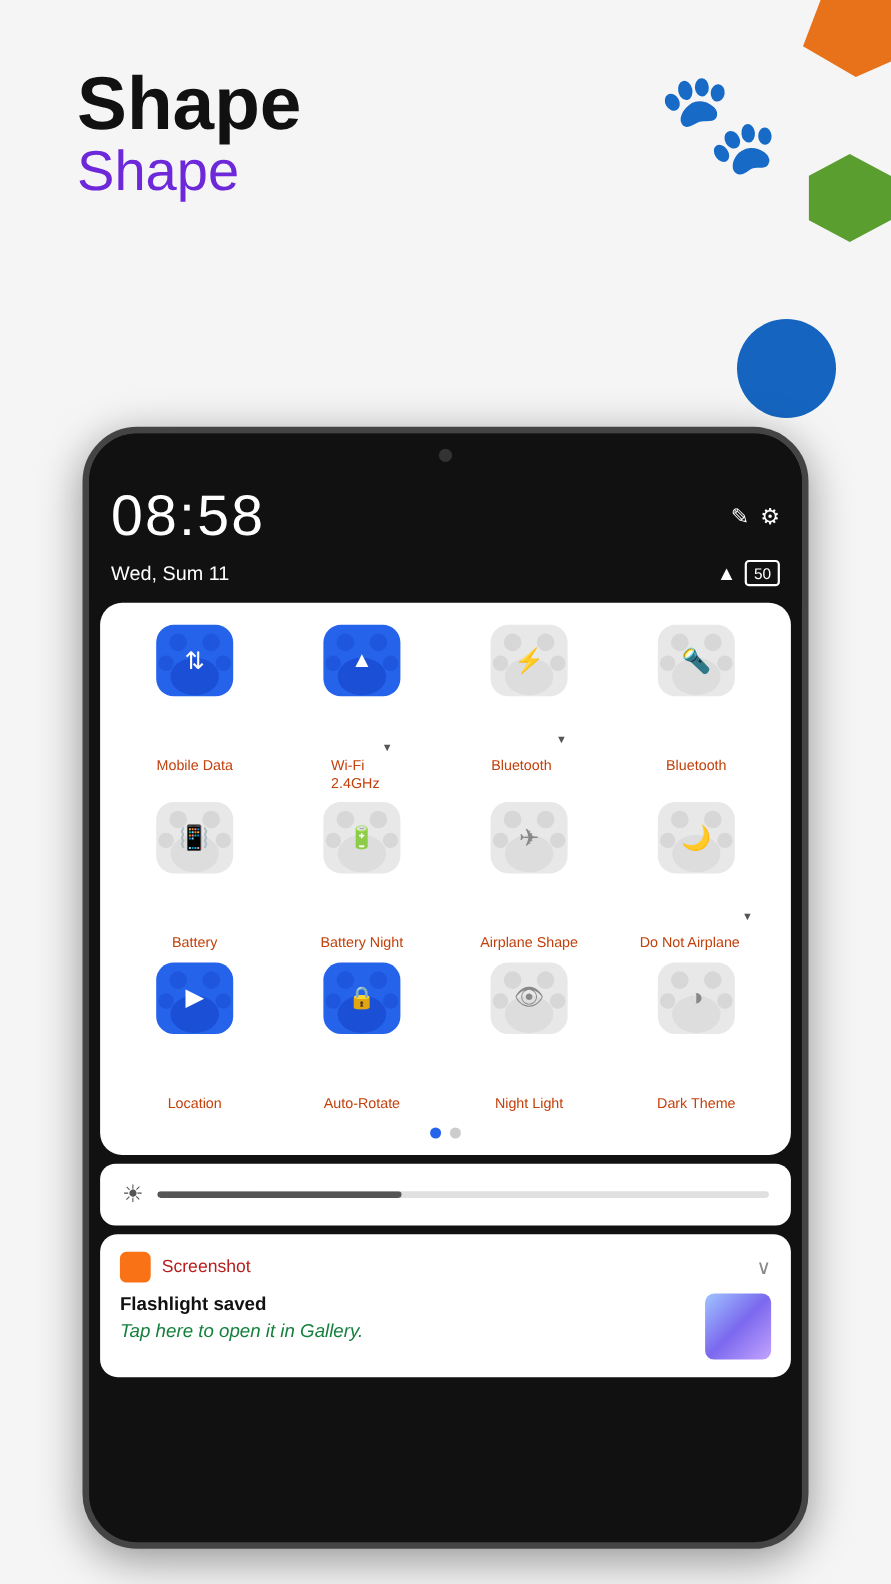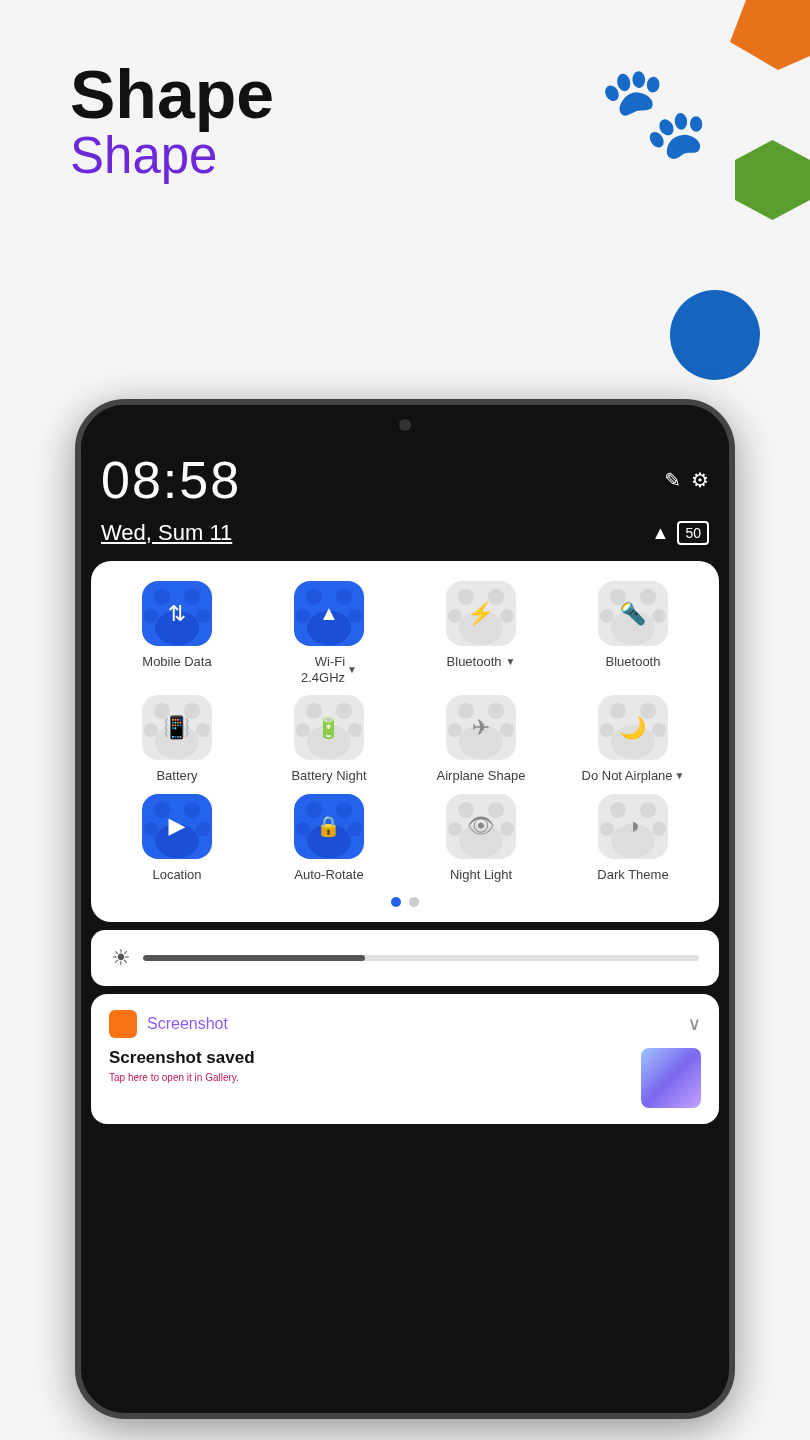--- a/index.html
+++ b/index.html
@@ -64,21 +64,21 @@
     .gnome-logo {
       position: absolute;
       top: 60px;
       right: 100px;
       font-size: 90px;
     }
 
     
     .phone-frame {
       position: absolute;
-      top: 399px;
+      top: 388px;
       left: 75px;
       width: 660px;
       height: 1020px;
       background: #1a1a1a;
       border-radius: 50px;
       border: 6px solid #444;
       overflow: hidden;
       box-shadow: 0 10px 40px rgba(0,0,0,0.4), inset 0 0 0 2px #333;
     }
 
@@ -138,22 +138,21 @@
     }
     .date-bar {
       background: #111;
       padding: 5px 20px 15px 20px;
       display: flex;
       justify-content: space-between;
       align-items: center;
     }
     .date-text {
       color: white;
-      font-size: 22px;
-      text-decoration: underline;
+      font-size: 18px;
     }
     .wifi-icon {
       color: white;
       font-size: 18px;
     }
 
     
     .quick-settings {
       background: white;
       margin: 0 10px;
@@ -187,23 +186,24 @@
 
     .qs-icon-wrap.active {
       background: #2563eb;
     }
     .qs-icon-wrap.inactive {
       background: #e8e8e8;
     }
 
     .qs-label {
       font-size: 13px;
-      color: #404040;
-      text-align: right;
+      color: #c2410c;
+      text-align: left;
       line-height: 1.2;
+      margin-top: 47px;
     }
 
     .qs-item-with-arrow {
       position: relative;
     }
 
     .qs-dots {
       display: flex;
       justify-content: center;
       gap: 8px;
@@ -265,35 +265,36 @@
     }
     .notif-icon {
       width: 28px;
       height: 28px;
       background: #f97316;
       border-radius: 6px;
     }
     .notif-app {
       font-size: 16px;
       font-weight: 500;
-      color: #8b5cf6;
+      color: #b91c1c;
     }
     .notif-chevron {
       font-size: 18px;
       color: #888;
     }
     .notif-body-title {
       font-size: 17px;
       font-weight: 700;
       color: #111;
       margin-bottom: 4px;
     }
     .notif-body-sub {
-      font-size: 10px;
-      color: #be185d;
+      font-size: 17px;
+      color: #15803d;
+      font-style: italic;
     }
     .notif-thumb {
       float: right;
       width: 60px;
       height: 60px;
       background: linear-gradient(135deg, #a0c4ff 0%, #7b68ee 50%, #c4a4ff 100%);
       border-radius: 8px;
       margin-left: 12px;
     }
 
@@ -560,21 +561,21 @@
     <div class="notification-card">
       <div class="notif-header">
         <div class="notif-title-row">
           <div class="notif-icon"></div>
           <div class="notif-app">Screenshot</div>
         </div>
         <div class="notif-chevron">∨</div>
       </div>
       <div style="display:flex;justify-content:space-between;align-items:flex-start;">
         <div style="flex:1;">
-          <div class="notif-body-title">Screenshot saved</div>
+          <div class="notif-body-title">Flashlight saved</div>
           <div class="notif-body-sub">Tap here to open it in Gallery.</div>
         </div>
         <div class="notif-thumb"></div>
       </div>
     </div>
 
   </div>
 
   <div class="side-btn-right"></div>
   <div class="side-btn-right2"></div>

